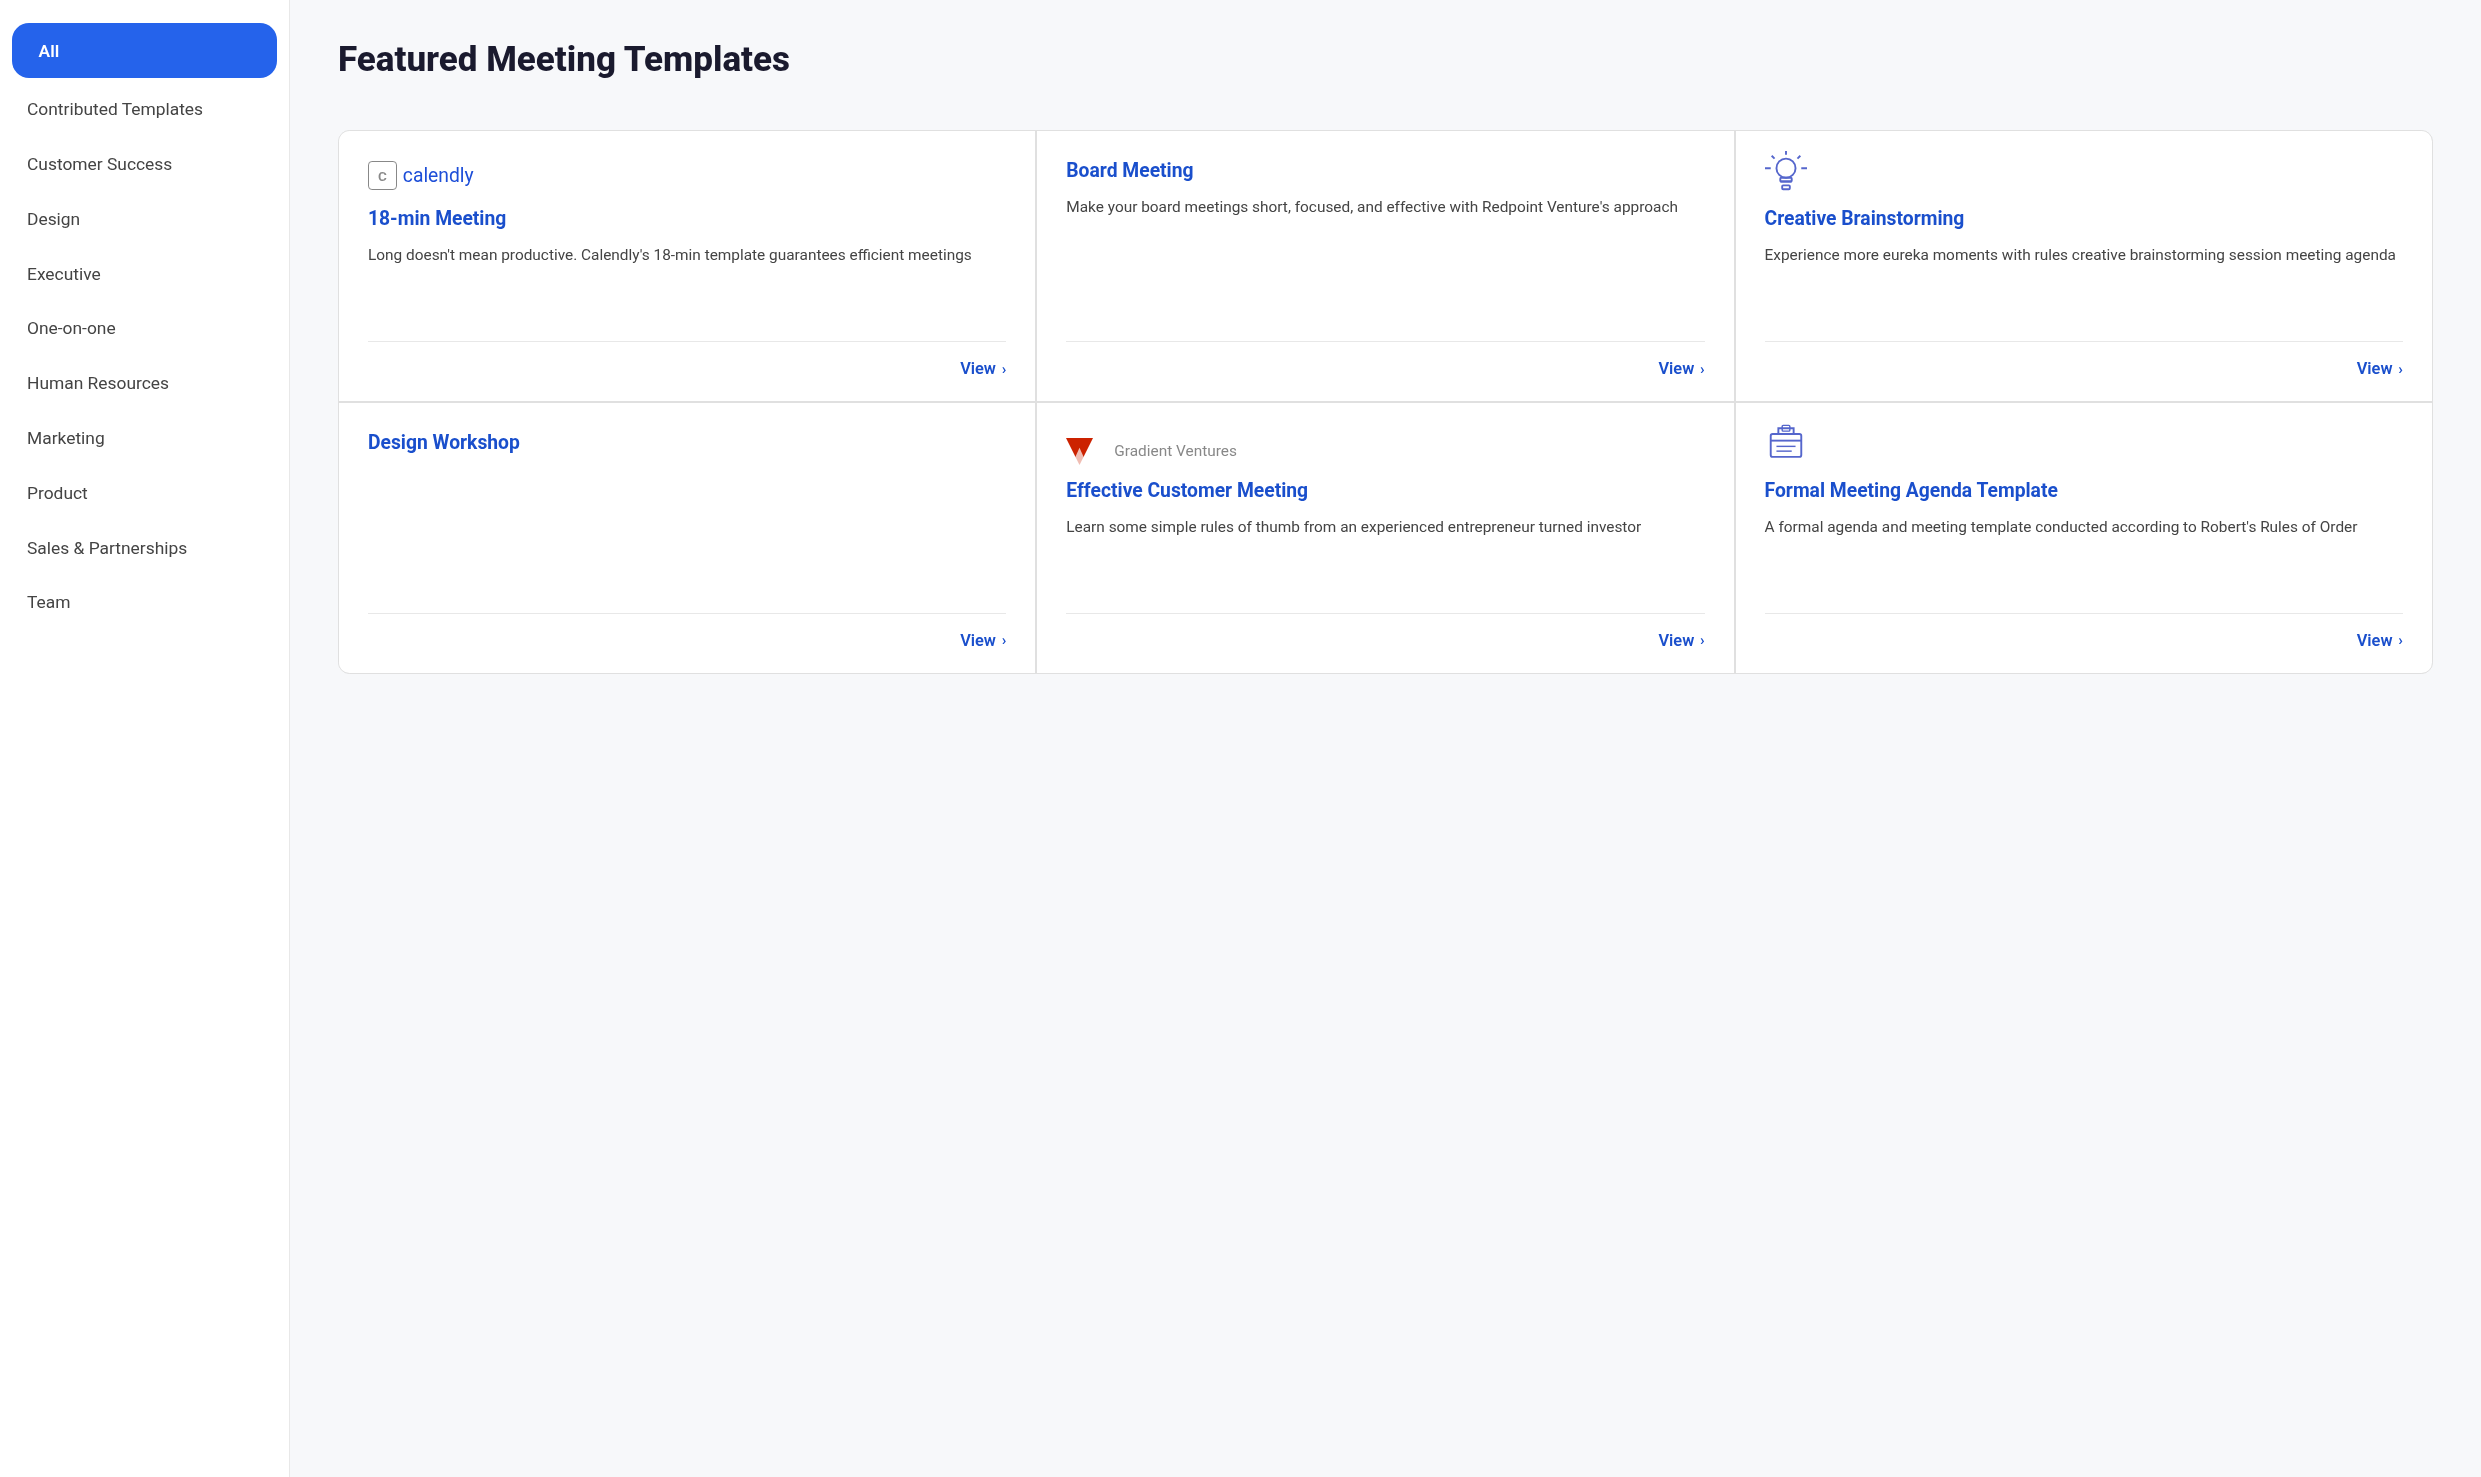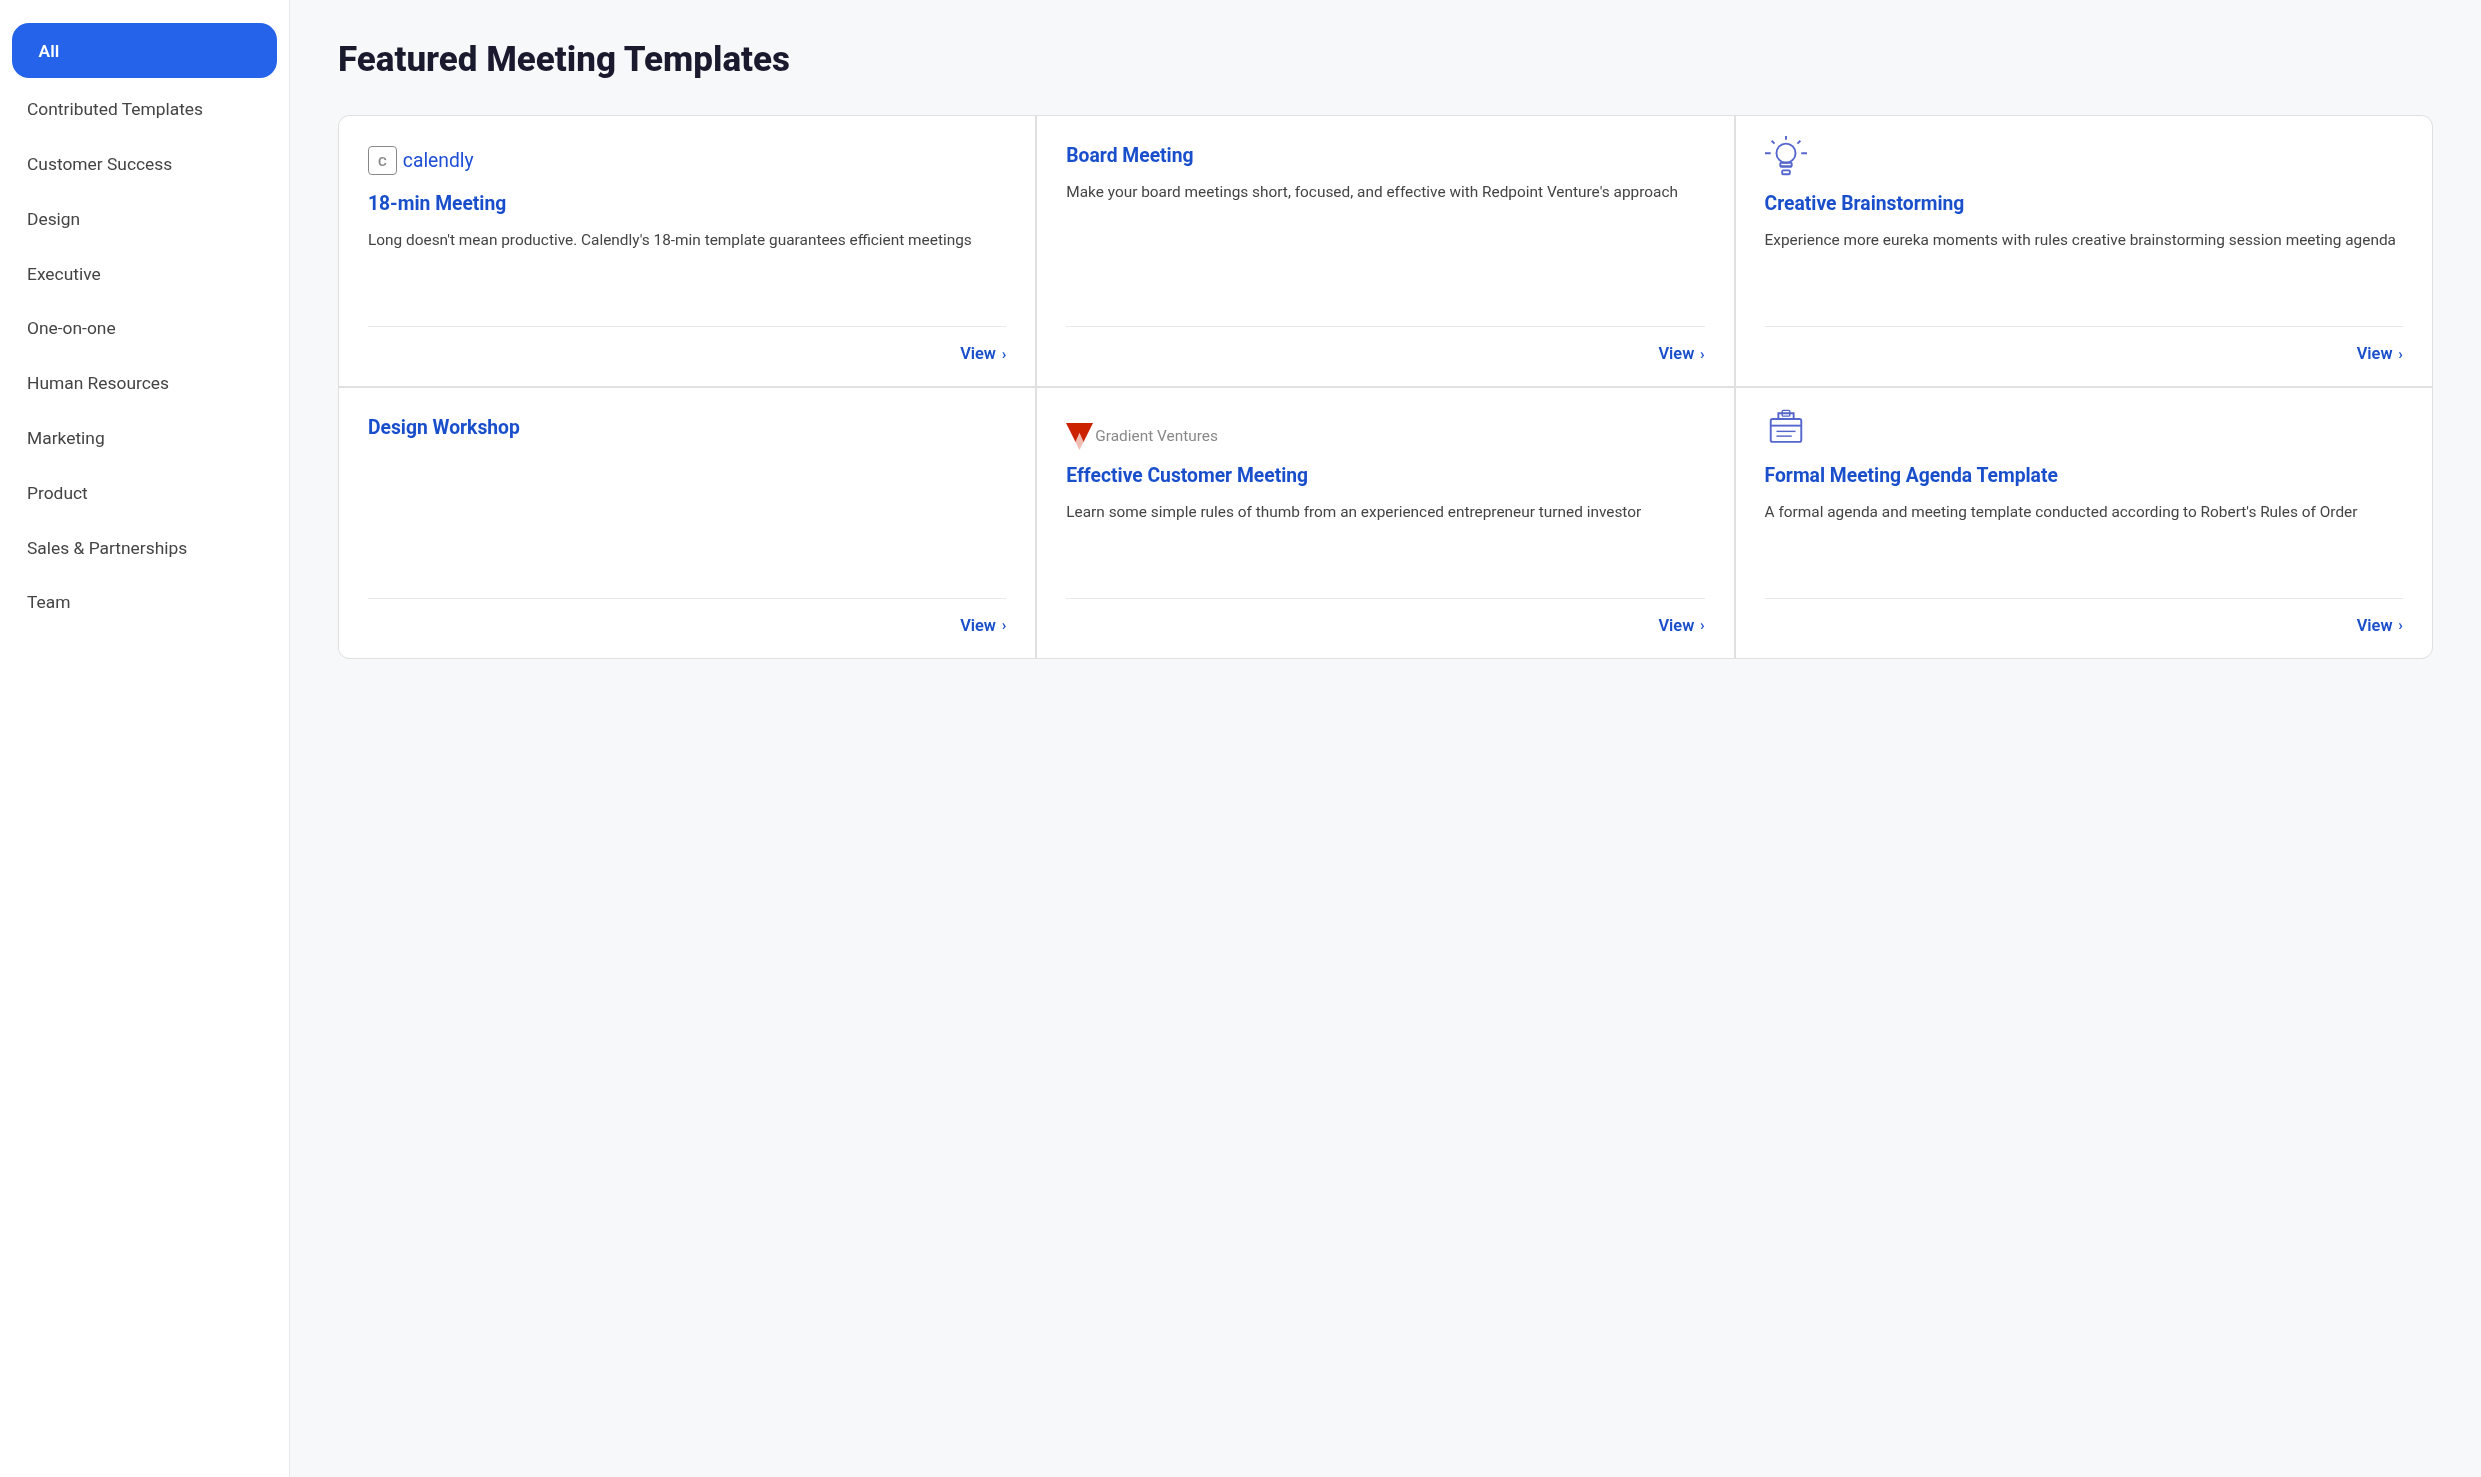--- a/index.html
+++ b/index.html
@@ -36,21 +36,21 @@
     }
     .main {
       flex: 1;
       padding: 39px 48px;
       background: #f7f8fa;
     }
     .page-title {
       font-size: 35px;
       font-weight: 800;
       color: #1a1a2e;
-      margin-bottom: 35px;
+      margin-bottom: 50px;
     }
     .cards-grid {
       display: grid;
       grid-template-columns: repeat(3, 1fr);
       gap: 1.9px;
       background: #e0e0e0;
       border: 1px solid #e0e0e0;
       border-radius: 11.6px;
       overflow: hidden;
     }
@@ -146,21 +146,21 @@
       font-weight: 800;
       color: #1a1a2e;
       letter-spacing: 1px;
       font-family: 'Georgia', serif;
     }
 
     
     .gradient-logo {
       display: flex;
       align-items: center;
-      gap: 2px;
+      gap: 21px;
       margin-top: 8px;
     }
     .gradient-text {
       font-size: 15.4px;
       color: #888;
       font-weight: 400;
     }
 
     
     .formal-icon {

